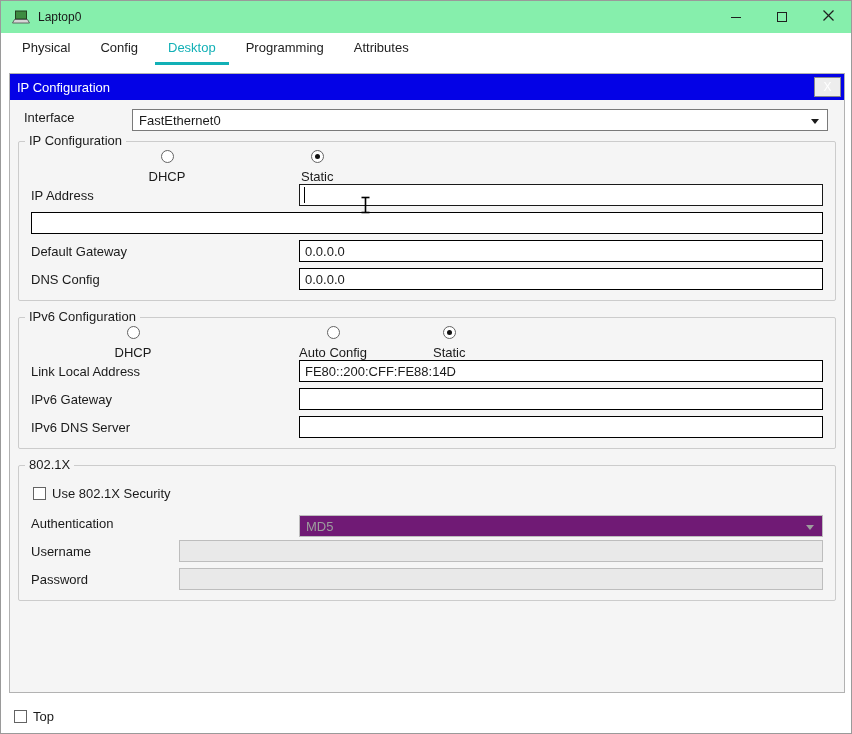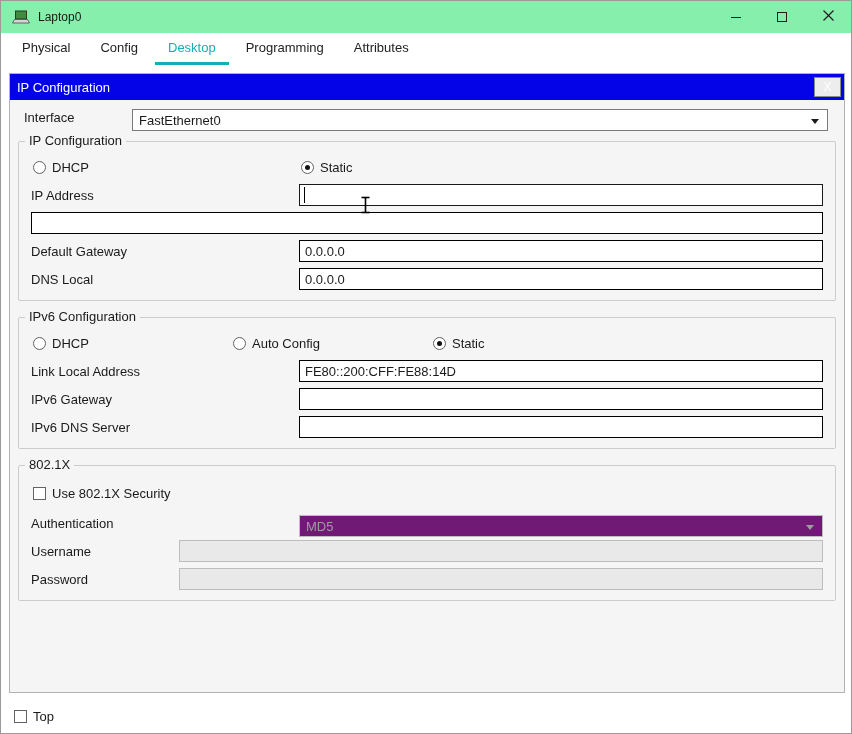--- a/index.html
+++ b/index.html
@@ -44,21 +44,21 @@
   .combo::after { content:""; position:absolute; right:8px; top:9px; border-left:4px solid transparent; border-right:4px solid transparent; border-top:5px solid #1a1a1a; }
   .combo.disabled { background:#701a75; border-color:#bdbdbd; color:#9d9d9d; }
   .combo.disabled::after { border-top-color:#9d9d9d; }
 
   
   .group { position:relative; margin:8px 8px 0; border:1px solid #cccccc; border-radius:2px; padding:12px 0 4px; }
   .group + .group { margin-top:16px; }
   .legend { position:absolute; top:-9px; left:6px; background:#f5f5f5; padding:0 4px; }
 
   .radio-row { display:flex; align-items:center; margin:4px 12px 8px 14px; height:18px; }
-  .rgroup { display:flex; align-items:center; gap:6px; }
+  .rgroup { display:flex; align-items:center; gap:6px;flex-direction:column; }
   .rg-w268 { width:268px; } .rg-w200 { width:200px; }
 
   .radio { width:13px; height:13px; border:1px solid #636363; border-radius:50%; background:#fff; position:relative; flex:0 0 auto; }
   .radio[data-checked="true"]::after { content:""; position:absolute; left:3px; top:3px; width:5px; height:5px; border-radius:50%; background:#111; }
   .checkbox { width:13px; height:13px; border:1px solid #636363; background:#fff; flex:0 0 auto; }
 
   .frow { display:flex; align-items:center; margin:6px 12px; height:22px; }
   .frow .lbl { width:268px; flex:0 0 auto; }
   .frow .lbl-s { width:148px; flex:0 0 auto; }
 
@@ -158,21 +158,21 @@
       <div class="frow">
         <input class="tinput" value="" style="">
       </div>
 
       <div class="frow">
         <span class="lbl">Default Gateway</span>
         <input class="tinput" value="0.0.0.0" style="">
       </div>
 
       <div class="frow">
-        <span class="lbl">DNS Local</span>
+        <span class="lbl">DNS Config</span>
         <input class="tinput" value="0.0.0.0" style="">
       </div>
     </div>
 
     <div class="group">
       <span class="legend">IPv6 Configuration</span>
 
       <div class="radio-row">
         <div class="rgroup rg-w200">
           <span class="radio" data-checked="false"></span>

